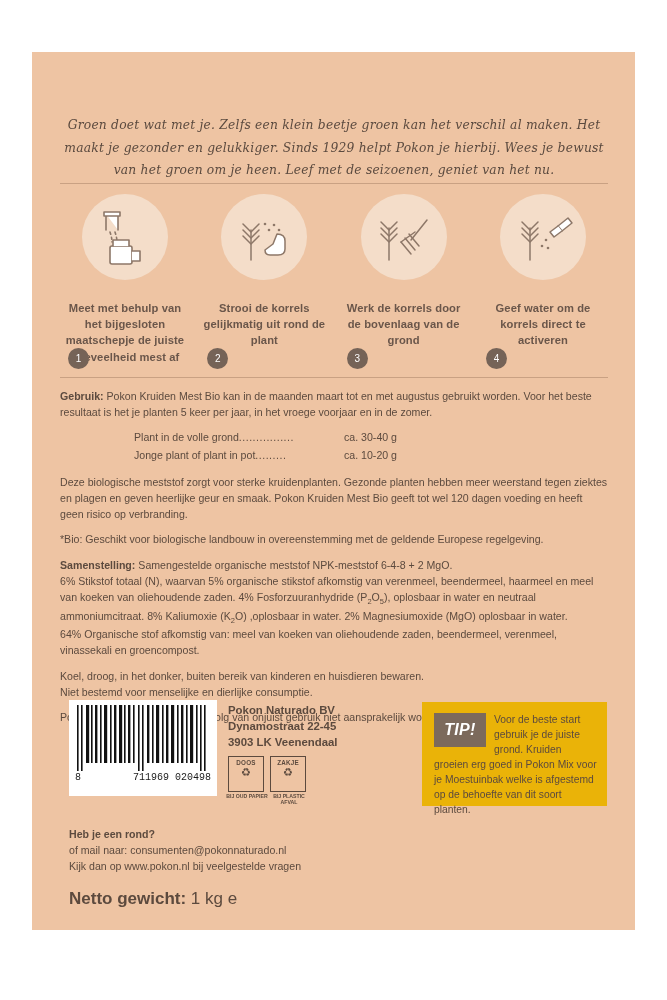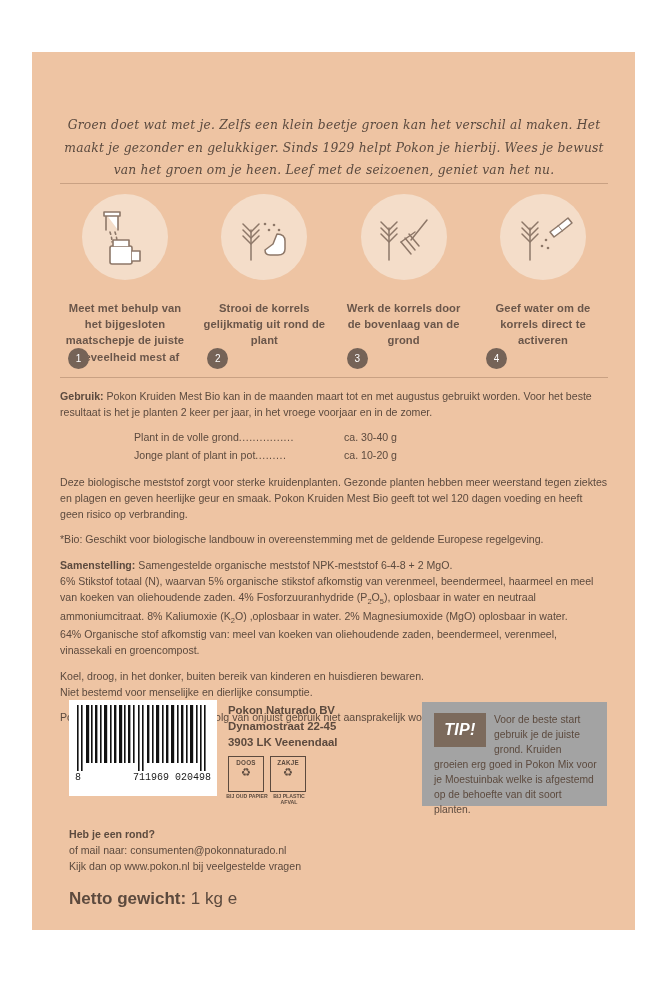--- a/index.html
+++ b/index.html
@@ -158,21 +158,21 @@
     position: absolute; left: -3px; top: 37px; width: 42px;
     font-size: 5.2px; line-height: 1.15; color: #5c4a3e;
     text-align: center; font-weight: bold;
   }
 
   
   .tip {
     position: absolute;
     left: 390px; top: 650px;
     width: 185px; height: 104px;
-    background: #a3a3a3;
+    background: #eab308;
     padding: 10px 10px 8px 12px;
   }
   .tip-badge {
     float: left;
     width: 52px; height: 34px;
     background: #7c6a5c;
     color: #ffffff;
     font-size: 16px;
     font-weight: bold;
     font-style: italic;
@@ -286,21 +286,21 @@
         <div class="step-num">4</div>
         <div class="step-label">Geef water om de korrels direct te activeren</div>
       </div>
     </div>
 
     <div class="rule" id="rule-bottom"></div>
 
     <div class="body-copy">
       <p>
         <b>Gebruik:</b>
-        <span>Pokon Kruiden Mest Bio kan in de maanden maart tot en met augustus gebruikt worden. Voor het beste resultaat is het je planten 2 keer per jaar, in het vroege voorjaar en in de zomer.</span>
+        <span>Pokon Kruiden Mest Bio kan in de maanden maart tot en met augustus gebruikt worden. Voor het beste resultaat is het je planten 5 keer per jaar, in het vroege voorjaar en in de zomer.</span>
       </p>
 
       <table class="dose-table">
         <tbody>
         <tr>
           <td class="dose-label"></td>
           <td class="dose-item">
             <span>Plant in de volle grond</span><span class="dots">................</span>
           </td>
           <td>ca. 30-40 g</td>

